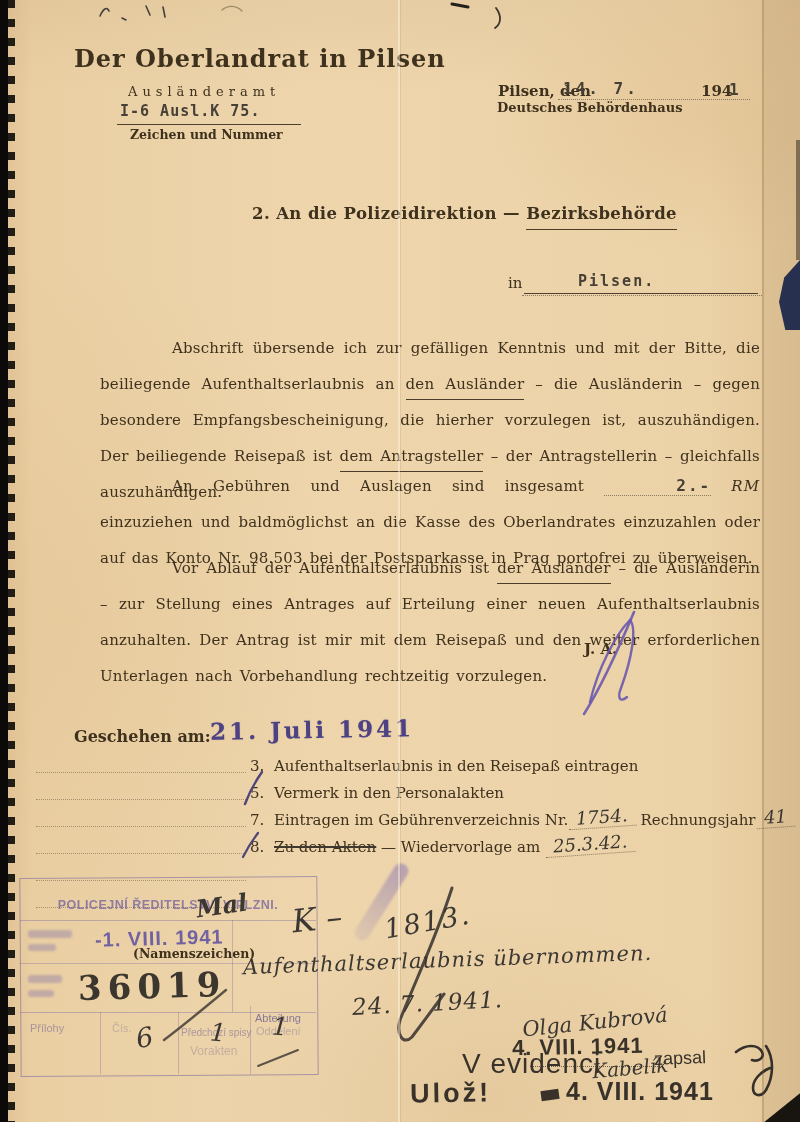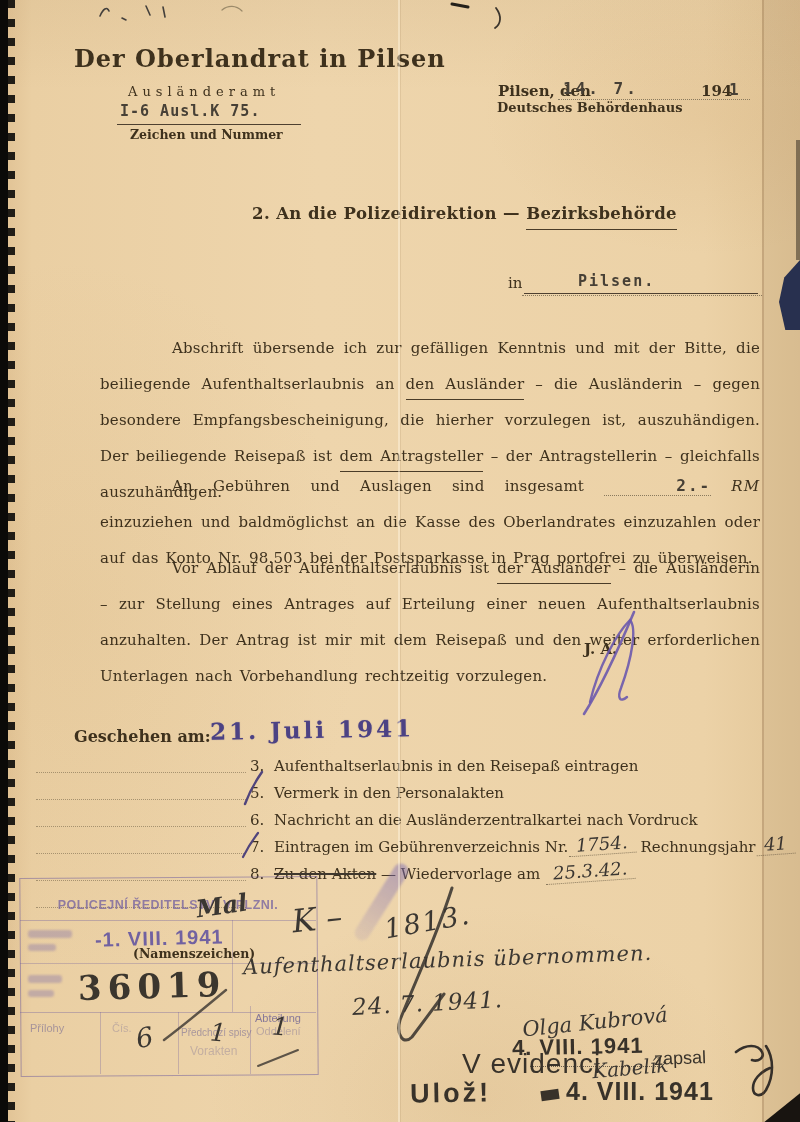--- a/index.html
+++ b/index.html
@@ -96,23 +96,20 @@
   <div class="abs leader" style="top:907px;"></div>
 
   <div class="abs" style="left:250px;top:753px;">
     <div class="chk">
       <span class="chk-num">3.</span><span>Aufenthaltserlaubnis in den Reisepaß eintragen</span>
     </div>
     <div class="chk">
       <span class="chk-num">5.</span><span>Vermerk in den Personalakten</span>
     </div>
     <div class="chk">
-      <span class="chk-num">6.</span><span>Nachricht an die Ausländerzentralkartei nach Vordruck</span>
-    </div>
-    <div class="chk">
       <span class="chk-num">7.</span><span>Eintragen im Gebührenverzeichnis Nr.</span><span class="hand hv">1754.</span>
       <span>Rechnungsjahr</span><span class="hand hv">41</span>
     </div>
     <div class="chk">
       <span class="chk-num">8.</span><span class="struck">Zu den Akten</span>
       <span>—</span>
       <span>Wiedervorlage am</span>
       <span class="hand hv">25.3.42.</span>
     </div>
   </div>

